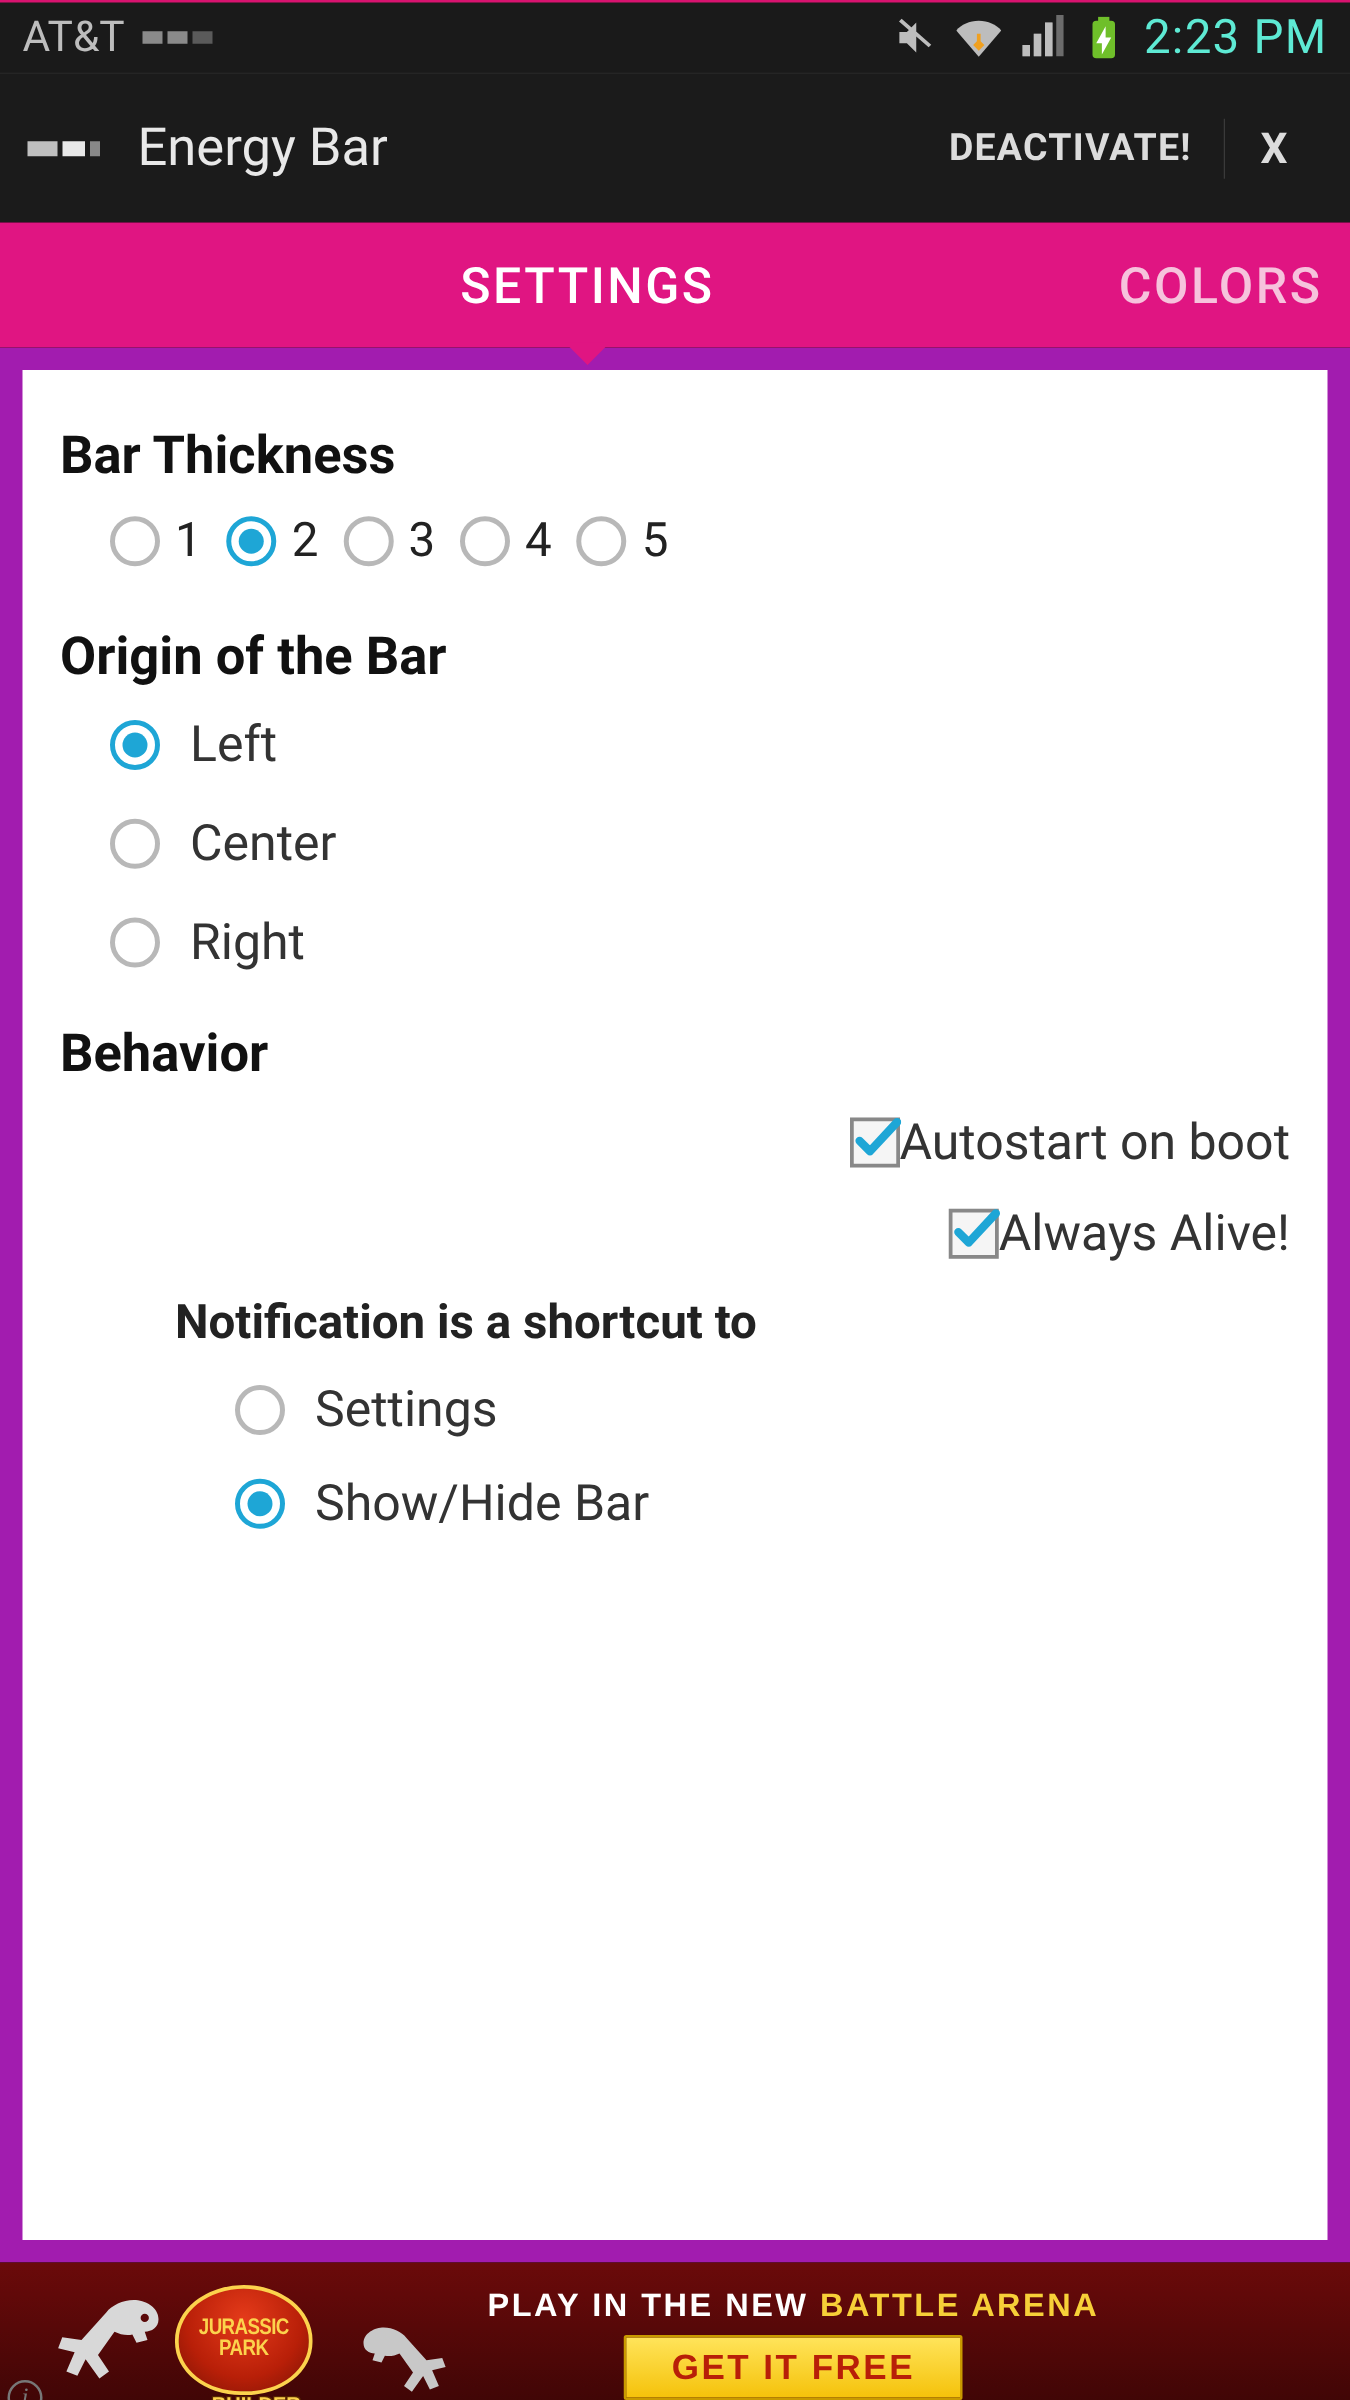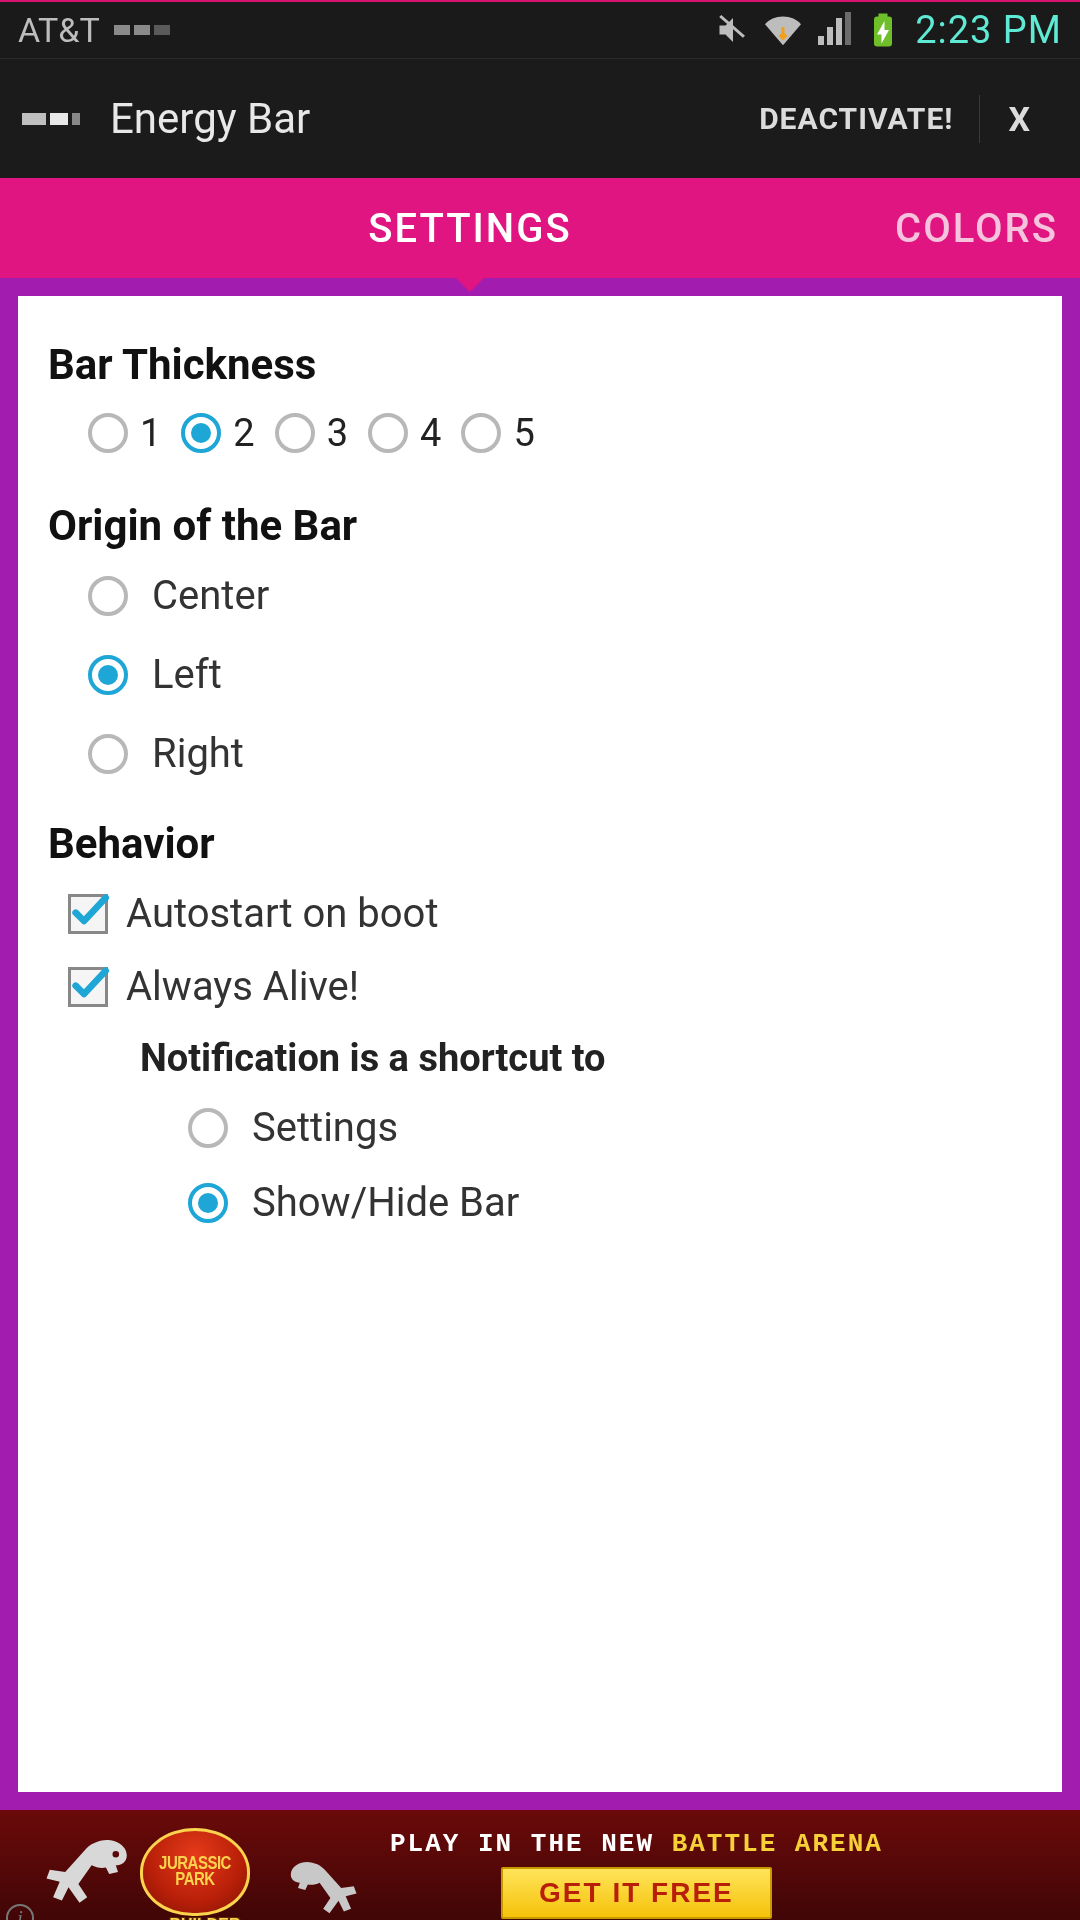--- a/index.html
+++ b/index.html
@@ -42,21 +42,21 @@
 .radio { width: 40px; height: 40px; border: 4px solid #b8b8b8; border-radius: 50%; display: inline-flex; align-items: center; justify-content: center; flex-shrink: 0; }
 .radio.selected { border-color: #1ea6d6; }
 .radio.selected::after { content: ""; width: 20px; height: 20px; background: #1ea6d6; border-radius: 50%; }
 .thickness-label { font-size: 38px; color: #222; margin-right: 8px; }
 
 .origin-list { padding-left: 40px; margin-bottom: 42px; }
 .origin-item { display: flex; align-items: center; gap: 24px; margin-bottom: 32px; }
 .origin-label { font-size: 40px; color: #333; }
 
 .behavior-list { padding-left: 20px; }
-.checkbox-row { display: flex; align-items: center; gap: 18px; margin-bottom: 26px; }
+.checkbox-row { display: flex; align-items: center; margin-bottom: 26px; justify-content: flex-end; }
 .checkbox { width: 40px; height: 40px; border: 3px solid #888; background: #f5f5f5; display: inline-flex; align-items: center; justify-content: center; flex-shrink: 0; }
 .checkbox.checked svg { display: block; }
 .check-svg { width: 44px; height: 44px; margin: -6px -4px 0 -2px; }
 .check-label { font-size: 40px; color: #333; }
 
 .sub-heading { font-size: 38px; font-weight: 700; color: #222; margin: 10px 0 24px 72px; }
 .sub-list { padding-left: 120px; }
 .sub-item { display: flex; align-items: center; gap: 24px; margin-bottom: 28px; }
 .sub-label { font-size: 40px; color: #333; }
 
@@ -64,21 +64,21 @@
 .ad-banner { height: 128px; background: linear-gradient(#6b0a0a, #3a0505); display: flex; align-items: center; position: relative; overflow: hidden; }
 .ad-info { position: absolute; left: 6px; bottom: 6px; width: 28px; height: 28px; border: 2px solid #777; border-radius: 50%; color: #777; font-size: 20px; display: flex; align-items: center; justify-content: center; font-style: italic; font-family: serif; }
 .dino { position: absolute; color: #ddd; }
 .dino.left { left: 30px; top: 8px; }
 .dino.right { left: 280px; top: 34px; transform: scaleX(-1); }
 .jp-logo { position: absolute; left: 140px; top: 18px; width: 130px; height: 100px; }
 .jp-circle { width: 110px; height: 88px; background: radial-gradient(circle at 50% 30%, #e53b1a 0%, #b81f08 60%, #7a1305 100%); border-radius: 50% 50% 48% 48%; border: 3px solid #fcd34d; position: relative; }
 .jp-text { position: absolute; top: 26px; left: 0; right: 0; text-align: center; font-size: 15px; font-weight: 900; color: #fcd34d; font-family: Impact, sans-serif; line-height: 14px; letter-spacing: -0.5px; transform: scaleY(1.2); }
 .jp-sub { position: absolute; bottom: -6px; left: -4px; right: -4px; text-align: center; font-size: 16px; font-weight: 900; color: #fcd34d; text-shadow: 1px 1px 0 #5a2a00, -1px -1px 0 #5a2a00, 1px -1px 0 #5a2a00, -1px 1px 0 #5a2a00; font-family: Impact, sans-serif; }
 .ad-text-block { margin-left: 390px; display: flex; flex-direction: column; align-items: center; gap: 8px; }
-.ad-line { font-size: 26px; font-weight: 900; letter-spacing: 2px; font-family: Liberation Mono, monospace; }
+.ad-line { font-size: 26px; font-weight: 900; letter-spacing: 2px; font-family: Liberation Sans, sans-serif; }
 .ad-line .white { color: #fff; }
 .ad-line .yellow { color: #f7d038; }
 .ad-btn { background: linear-gradient(#ffe45a, #f5c20a); color: #b81f08; font-size: 28px; font-weight: 900; letter-spacing: 2px; padding: 8px 36px; border-radius: 2px; font-family: Impact, "Arial Black", sans-serif; border: 2px solid #c99a00; }
 
 
 .st-svg { fill: #bdbdbd; }
 </style>
 </head>
 <body>
 
@@ -157,26 +157,26 @@
       <span class="thickness-label">3</span>
       <span class="radio"></span>
       <span class="thickness-label">4</span>
       <span class="radio"></span>
       <span class="thickness-label">5</span>
     </div>
 
     <div class="section-title">Origin of the Bar</div>
     <div class="origin-list">
       <div class="origin-item">
+        <span class="radio selected"></span>
+        <span class="origin-label">Left</span>
+      </div>
+      <div class="origin-item">
         <span class="radio"></span>
         <span class="origin-label">Center</span>
-      </div>
-      <div class="origin-item">
-        <span class="radio selected"></span>
-        <span class="origin-label">Left</span>
       </div>
       <div class="origin-item">
         <span class="radio"></span>
         <span class="origin-label">Right</span>
       </div>
     </div>
 
     <div class="section-title">Behavior</div>
     <div class="behavior-list">
       <div class="checkbox-row">

